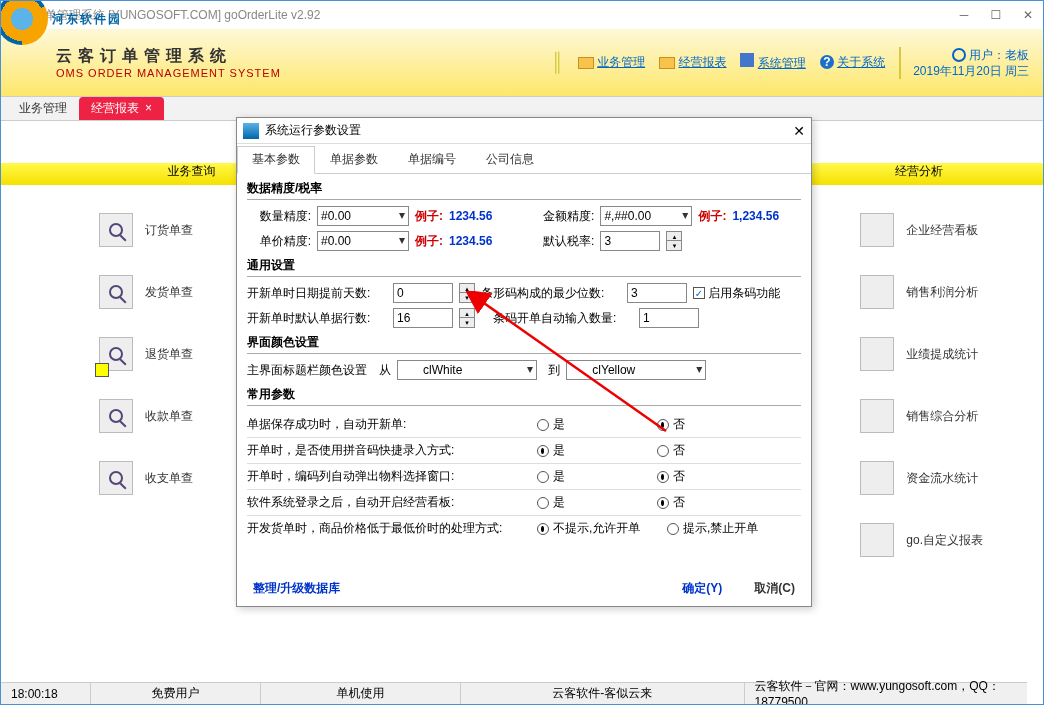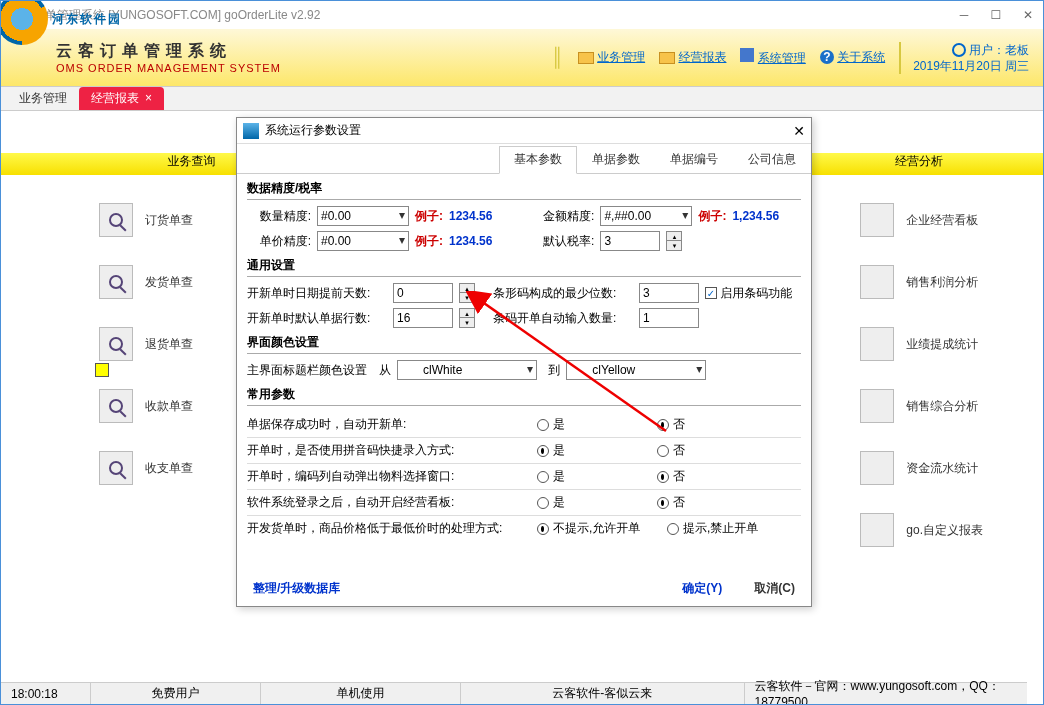--- a/index.html
+++ b/index.html
@@ -4,21 +4,21 @@
 <style>
 * { margin:0; padding:0; box-sizing:border-box; font-family:"Microsoft YaHei","SimSun",Arial,sans-serif; font-size:12px; }
 body { background:#fff; width:1044px; height:705px; position:relative; overflow:hidden; border:1px solid #4a90d9; }
 .titlebar { height:28px; background:#fff; display:flex; align-items:center; padding:0 8px; color:#888; }
 .titlebar .title { flex:1; }
 .winbtns { display:flex; gap:18px; color:#666; }
 .winbtns span { width:14px; text-align:center; cursor:default; }
 .watermark { position:absolute; top:-8px; left:-5px; z-index:100; }
 .watermark .cn { font-size:34px; font-weight:bold; color:#0066a8; letter-spacing:2px; display:flex; align-items:center; }
 .watermark .logo { width:52px; height:52px; border-radius:50%; background:radial-gradient(circle,#5bb3e8 30%,#f7a400 30%,#f7a400 60%,transparent 60%), conic-gradient(#0066a8 0 60deg,#f7a400 60deg 180deg,#0066a8 180deg 360deg); margin-right:4px; }
-.header { height:58px; background:linear-gradient(#fef8d8,#fde76a); display:flex; align-items:center; padding-left:55px; border-bottom:1px solid #ccc;}
+.header { height:68px; background:linear-gradient(#fef8d8,#fde76a); display:flex; align-items:center; padding-left:55px; border-bottom:1px solid #ccc;}
 .header .brand { flex:1; }
 .header .brand .cn2 { font-size:16px; letter-spacing:6px; color:#333; font-weight:bold; }
 .header .brand .en { font-size:11px; color:#b00; letter-spacing:1px; }
 .header .menus { display:flex; align-items:center; gap:14px; padding-right:14px; }
 .header .menus .folder { width:16px; height:12px; background:#f7c34a; border:1px solid #c89020; display:inline-block; vertical-align:middle; position:relative; }
 .header .menus a { color:#0066cc; text-decoration:underline; }
 .header .user { color:#0066cc; text-align:right; line-height:16px; border-left:2px solid #d7c840; padding-left:12px; }
 .header .usericon { display:inline-block; width:14px; height:14px; border:2px solid #0066cc; border-radius:50%; vertical-align:middle; }
 .tabs-bar { height:24px; display:flex; align-items:flex-end; padding-left:6px; background:#f2f2f2; border-bottom:1px solid #ccc; }
 .tabs-bar .tab { padding:3px 12px; color:#333; }
@@ -33,21 +33,21 @@
 .side-items.right { right:60px; }
 .side-item { display:flex; align-items:center; gap:12px; height:62px; color:#333; }
 .side-item .icn { width:34px; height:34px; background:#eee; border:1px solid #bbb; display:flex; align-items:center; justify-content:center; }
 .side-item .mag { width:14px; height:14px; border:2px solid #547; border-radius:50%; position:relative; }
 .side-item .mag::after { content:""; position:absolute; width:8px; height:2px; background:#547; bottom:-4px; right:-6px; transform:rotate(45deg); }
 .dialog { position:absolute; top:116px; left:235px; width:576px; height:490px; background:#fff; border:1px solid #888; box-shadow:2px 2px 8px rgba(0,0,0,0.2); z-index:50; }
 .dlg-title { height:26px; display:flex; align-items:center; padding:0 6px; border-bottom:1px solid #ddd; }
 .dlg-title .ic { width:16px; height:16px; background:linear-gradient(#5bb3e8,#0066a8); margin-right:6px; }
 .dlg-title .t { flex:1; }
 .dlg-title .cx { font-size:14px; cursor:pointer; }
-.dlg-tabs { display:flex; border-bottom:1px solid #ccc; padding-top:2px;justify-content:flex-end; }
+.dlg-tabs { display:flex; border-bottom:1px solid #ccc; padding-top:2px; }
 .dlg-tabs .dt { padding:4px 14px; border:1px solid transparent; color:#333; }
 .dlg-tabs .dt.active { border:1px solid #ccc; border-bottom:1px solid #fff; background:#fff; margin-bottom:-1px; }
 .dlg-body { padding:6px 10px 0 10px; }
 .sect { margin-bottom:6px; }
 .sect-title { font-weight:bold; color:#000; border-bottom:1px solid #aaa; padding-bottom:2px; margin-bottom:6px; }
 .row { display:flex; align-items:center; gap:6px; margin-bottom:5px; }
 .lab { text-align:right; }
 .sel,.inp { border:1px solid #888; height:20px; padding:0 3px; background:#fff; font-size:12px; }
 .sel { appearance:none; background:linear-gradient(#fff,#fff); padding-right:4px; position:relative; }
 .selw { position:relative; display:inline-block; }
@@ -226,21 +226,21 @@
 
     <div class="sect">
       <div class="sect-title">通用设置</div>
       <div class="row">
         <span class="lab" style="width:140px;text-align:left">开新单时日期提前天数:</span>
         <input class="inp num" value="0" style="">
           <span class="spin">
             <span>▴</span>
             <span>▾</span>
           </span>
-        <span class="lab" style="width:140px;margin-left:12px;text-align:left">条形码构成的最少位数:</span>
+        <span class="lab" style="width:140px;margin-left:0;text-align:left">条形码构成的最少位数:</span>
         <input class="inp num" value="3" style="">
         <span style="margin-left:0"><span class="chk on"></span> <span>启用条码功能</span></span>
       </div>
       <div class="row">
         <span class="lab" style="width:140px;text-align:left">开新单时默认单据行数:</span>
         <input class="inp num" value="16" style="">
           <span class="spin">
             <span>▴</span>
             <span>▾</span>
           </span>

